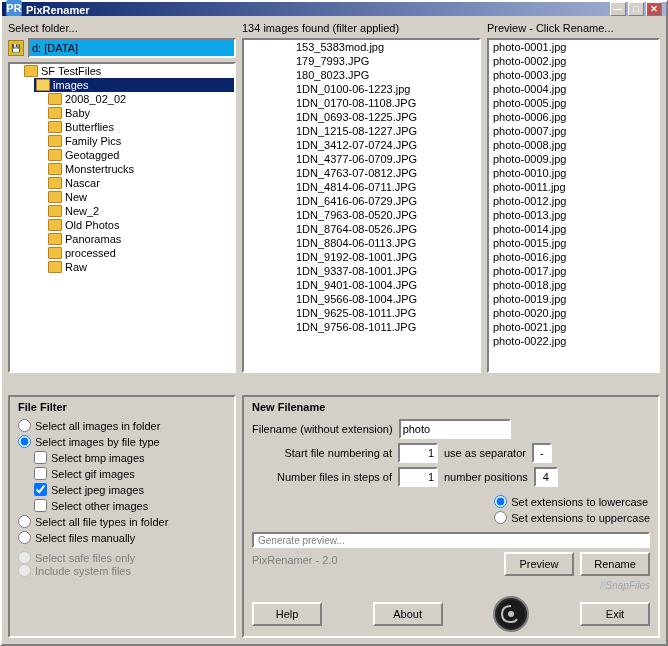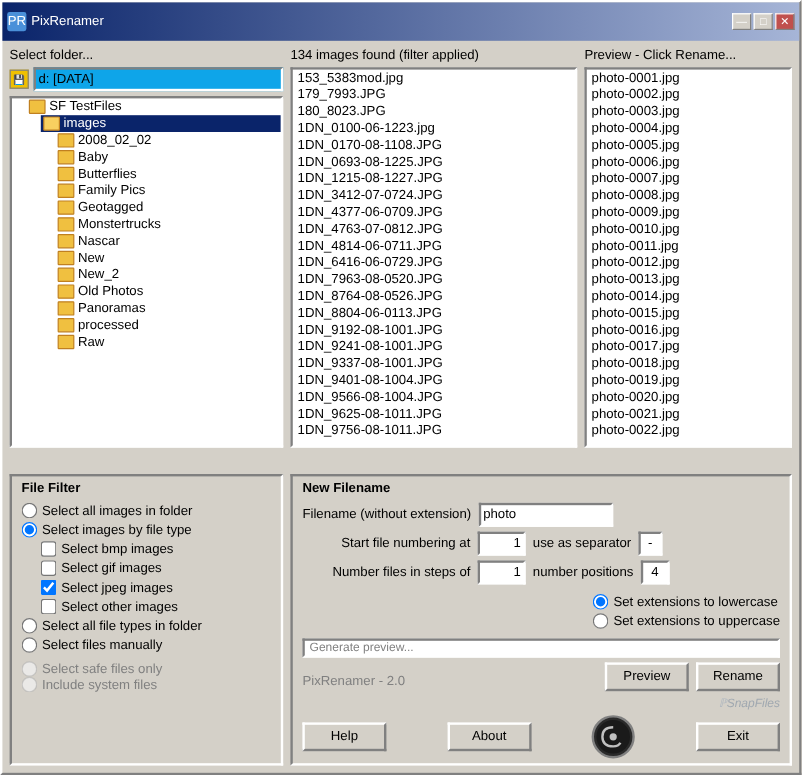--- a/index.html
+++ b/index.html
@@ -1,20 +1,20 @@
 <!DOCTYPE html>
 <html><head>
   <meta charset="utf-8">
   <style>
     * { box-sizing: border-box; margin: 0; padding: 0; font-family: 'Tahoma', 'Arial', sans-serif; font-size: 11px; }
     body { background: #d4d0c8; width: 668px; height: 646px; overflow: hidden; }
     
     .window { width: 668px; height: 646px; background: #d4d0c8; border: 2px solid #fff; border-right-color: #808080; border-bottom-color: #808080; display: flex; flex-direction: column; }
     
-    .title-bar { background: linear-gradient(to right, #0a246a, #a6b5d7); height: 32px; display: flex; align-items: center; padding: 0 4px; color: white; font-weight: normal; font-size: 12px; flex-shrink: 0; }
+    .title-bar { background: linear-gradient(to right, #0a246a, #a6b5d7); height: 14px; display: flex; align-items: flex-end; padding: 0 4px; color: white; font-weight: bold; font-size: 12px; flex-shrink: 0; }
     .title-bar-icon { width: 16px; height: 16px; margin-right: 4px; background: #4a90d9; border-radius: 2px; display: flex; align-items: center; justify-content: center; font-size: 9px; color: white; }
     .title-bar-text { flex: 1; }
     .title-bar-buttons { display: flex; gap: 2px; }
     .tb-btn { width: 16px; height: 14px; display: flex; align-items: center; justify-content: center; background: #d4d0c8; border: 1px solid; border-top-color: #fff; border-left-color: #fff; border-right-color: #808080; border-bottom-color: #808080; font-size: 9px; cursor: pointer; }
     .tb-btn.close { background: #c0504d; color: white; }
     
     .content { flex: 1; display: flex; flex-direction: column; padding: 6px; gap: 22px; }
     
     .top-row { display: flex; gap: 6px; flex: 1; min-height: 0; }
     
@@ -30,21 +30,21 @@
     .tree-item { display: flex; align-items: center; padding: 1px 2px; cursor: pointer; white-space: nowrap; }
     .tree-item.selected { background: #0a246a; color: white; }
     .folder-icon { width: 14px; height: 12px; background: #f0c040; border: 1px solid #c08020; border-radius: 1px; margin-right: 3px; flex-shrink: 0; display: inline-block; }
     .folder-icon.open { background: #f8d060; }
     .tree-indent { margin-left: 12px; }
     .tree-indent2 { margin-left: 24px; }
     .tree-indent3 { margin-left: 36px; }
     
     
     .middle-panel { flex: 1; display: flex; flex-direction: column; gap: 4px; min-width: 0; }
-    .list-view { flex: 1; background: white; border: 2px solid; border-top-color: #808080; border-left-color: #808080; border-right-color: #fff; border-bottom-color: #fff; overflow-y: auto; min-height: 0; }
+    .list-view { flex: 1; background: white; border: 2px solid; border-top-color: #808080; border-left-color: #808080; border-right-color: #fff; border-bottom-color: #fff; overflow-y: auto; min-height: 0; padding-left: 48px; }
     .list-item { padding: 1px 4px; white-space: nowrap; cursor: pointer; }
     
     
     .right-panel { width: 173px; flex-shrink: 0; display: flex; flex-direction: column; gap: 4px; }
     .preview-list { flex: 1; background: white; border: 2px solid; border-top-color: #808080; border-left-color: #808080; border-right-color: #fff; border-bottom-color: #fff; overflow-y: auto; min-height: 0; }
     
     
     .bottom-section { display: flex; gap: 6px; flex-shrink: 0; }
     
     
@@ -193,21 +193,20 @@
           <div class="list-item">1DN_1215-08-1227.JPG</div>
           <div class="list-item">1DN_3412-07-0724.JPG</div>
           <div class="list-item">1DN_4377-06-0709.JPG</div>
           <div class="list-item">1DN_4763-07-0812.JPG</div>
           <div class="list-item">1DN_4814-06-0711.JPG</div>
           <div class="list-item">1DN_6416-06-0729.JPG</div>
           <div class="list-item">1DN_7963-08-0520.JPG</div>
           <div class="list-item">1DN_8764-08-0526.JPG</div>
           <div class="list-item">1DN_8804-06-0113.JPG</div>
           <div class="list-item">1DN_9192-08-1001.JPG</div>
-          <div class="list-item">1DN_9241-08-1001.JPG</div>
           <div class="list-item">1DN_9337-08-1001.JPG</div>
           <div class="list-item">1DN_9401-08-1004.JPG</div>
           <div class="list-item">1DN_9566-08-1004.JPG</div>
           <div class="list-item">1DN_9625-08-1011.JPG</div>
           <div class="list-item">1DN_9756-08-1011.JPG</div>
         </div>
       </div>
 
       <div class="right-panel">
         <div class="panel-label">Preview - Click Rename...</div>
@@ -321,21 +320,21 @@
               <input type="radio" name="ext" id="ext_upper" style="">
               <label for="ext_upper">Set extensions to uppercase</label>
             </div>
           </div>
         </div>
 
         <div class="progress-bar">
           <span class="progress-text">Generate preview...</span>
         </div>
 
-        <div style="display: flex; align-items: flex-end; justify-content: space-between; margin-top: 4px;">
+        <div style="display: flex; align-items: flex-start; justify-content: space-between; margin-top: 4px;">
           <div class="version-text">PixRenamer - 2.0</div>
           <div style="display: flex; gap: 6px;">
             <button class="btn">Preview</button>
             <button class="btn">Rename</button>
           </div>
         </div>
 
         <div class="snapfiles-watermark">
           <span style="color: #b0b8c0; font-style: italic; font-size: 10px;">ℙ</span><span style="color: #a0a8b0; font-size: 10px;">SnapFiles</span>
         </div>

